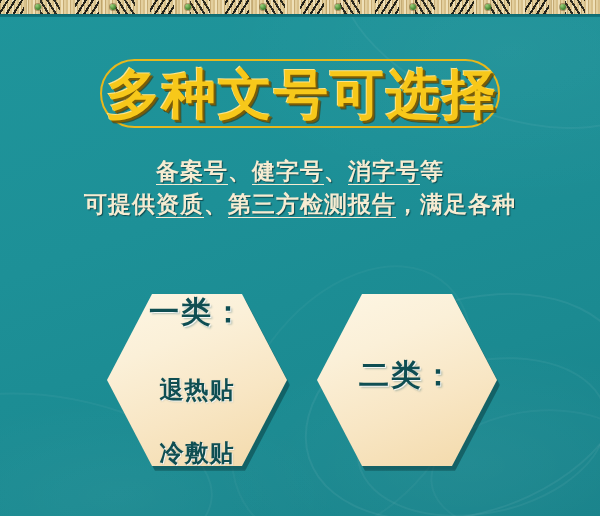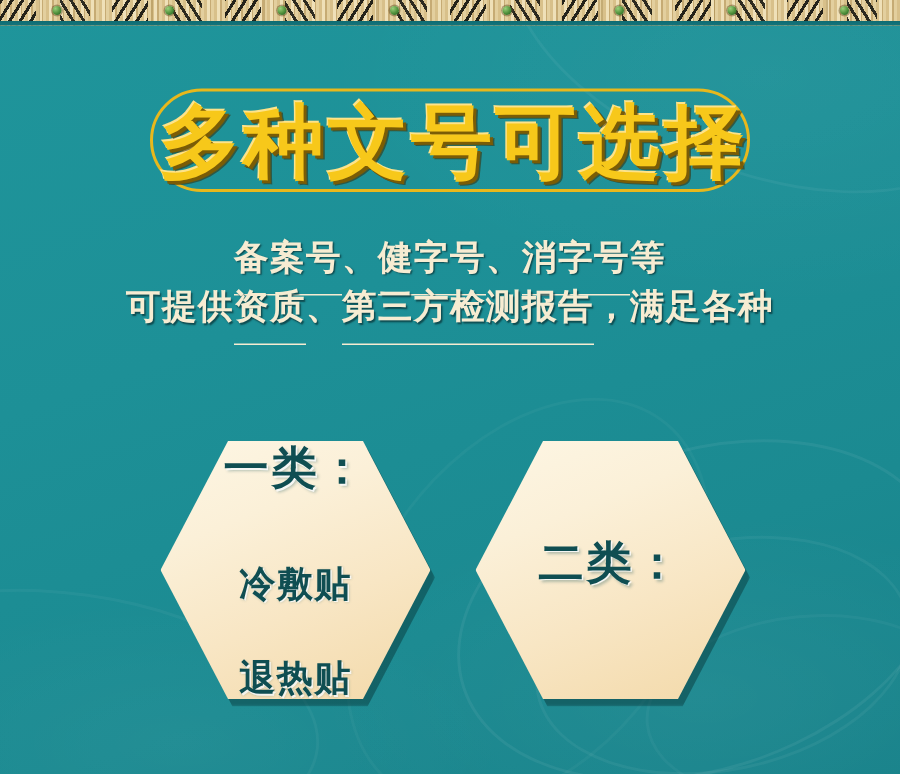--- a/index.html
+++ b/index.html
@@ -154,21 +154,21 @@
     font-size: 23px;
     font-weight: 700;
     line-height: 33px;
     letter-spacing: 1px;
     text-shadow: 1px 1px 1px rgba(9,52,56,0.75);
   }
   .body-text .line { display: block; white-space: nowrap; }
   .body-text u {
     text-decoration: none;
     border-bottom: 1.5px solid #f6ecd2;
-    padding-bottom: 12px;
+    padding-bottom: 0;
   }
 
   
   .hex {
     position: absolute;
     width: 180px;
     height: 172px;
     -webkit-clip-path: polygon(25% 0%, 75% 0%, 100% 50%, 75% 100%, 25% 100%, 0% 50%);
     clip-path: polygon(25% 0%, 75% 0%, 100% 50%, 75% 100%, 25% 100%, 0% 50%);
     background: linear-gradient(158deg, #fdf6e4 0%, #fbf0d8 30%, #f8e6c4 62%, #f3d9a9 100%);
@@ -245,22 +245,22 @@
   </div>
 
   <div class="body-text" id="body-text">
       <span class="line"><u>备案号</u><span>、</span><u>健字号</u><span>、</span><u>消字号</u><span>等</span></span>
       <span class="line"><span>可提供</span><u>资质</u><span>、</span><u>第三方检测报告</u><span>，满足各种</span></span>
     </div>
 
   <div class="hex-shadow hex-1-sh"></div>
   <div class="hex hex-1">
     <div class="hex-title">一类：</div>
+    <div class="hex-line">退热贴</div>
     <div class="hex-line">冷敷贴</div>
-    <div class="hex-line">退热贴</div>
   </div>
 
   <div class="hex-shadow hex-2-sh"></div>
   <div class="hex hex-2">
     <div class="hex-title">二类：</div>
   </div>
 
 </div>
 
 </body></html>

